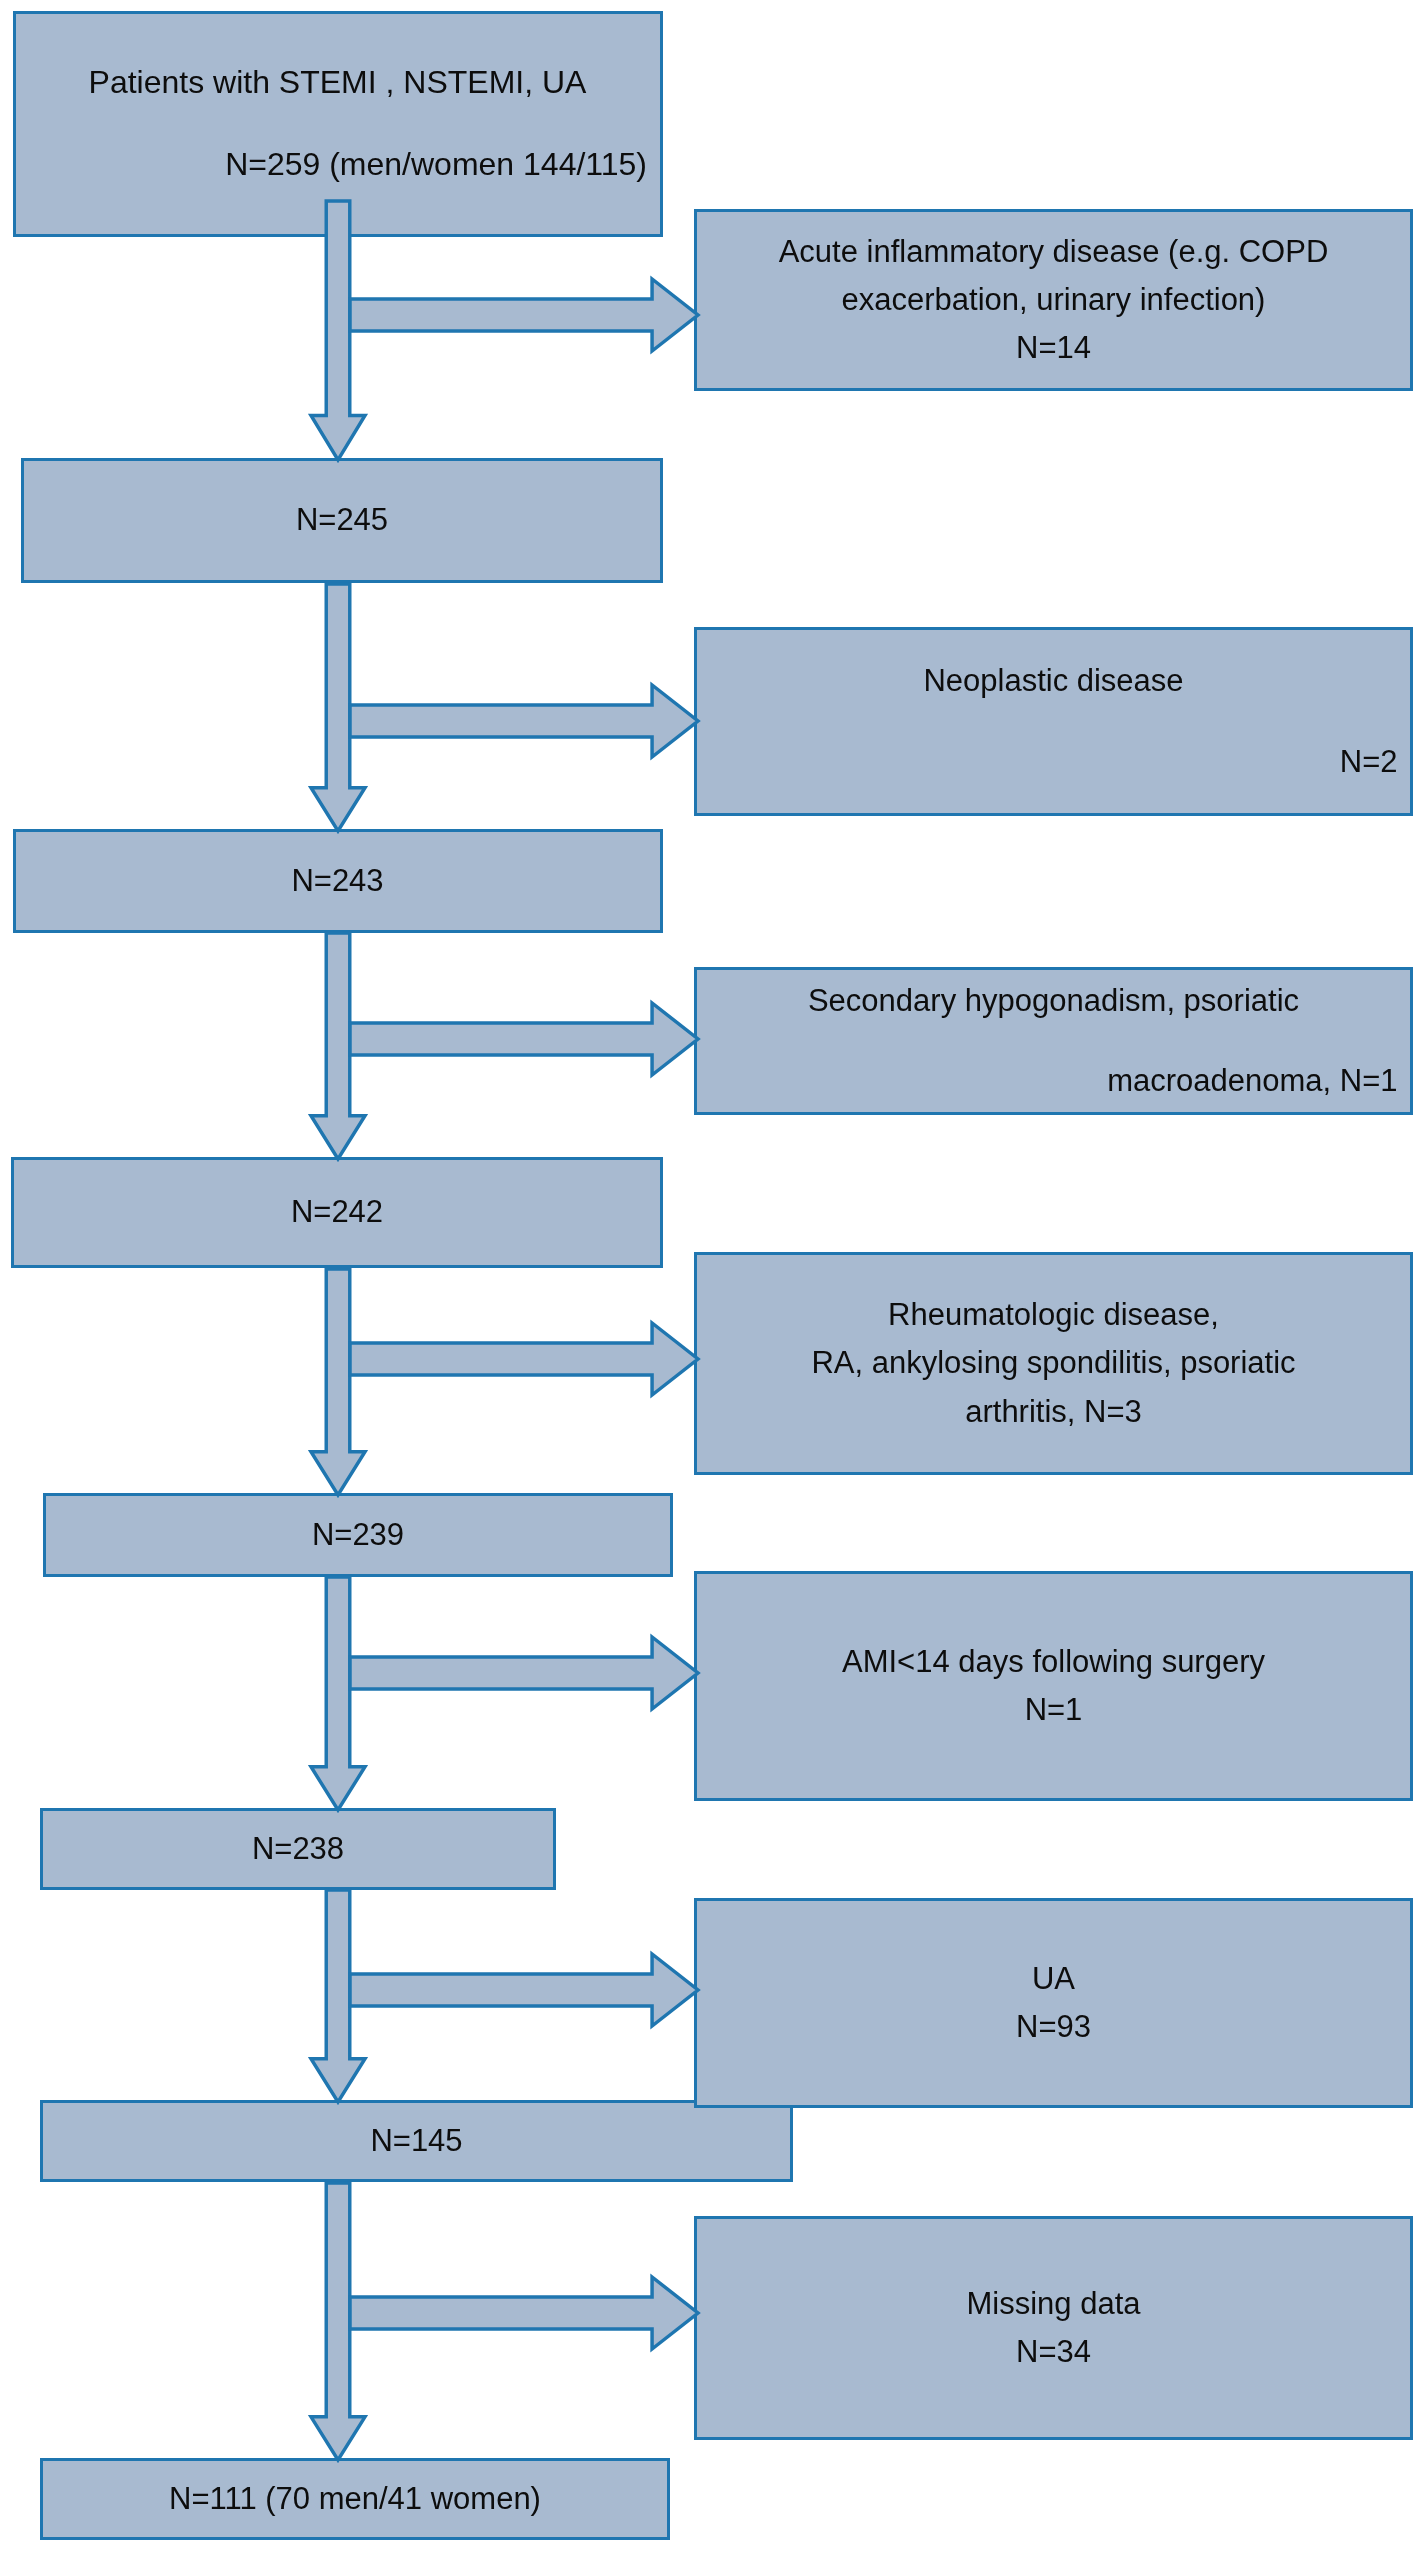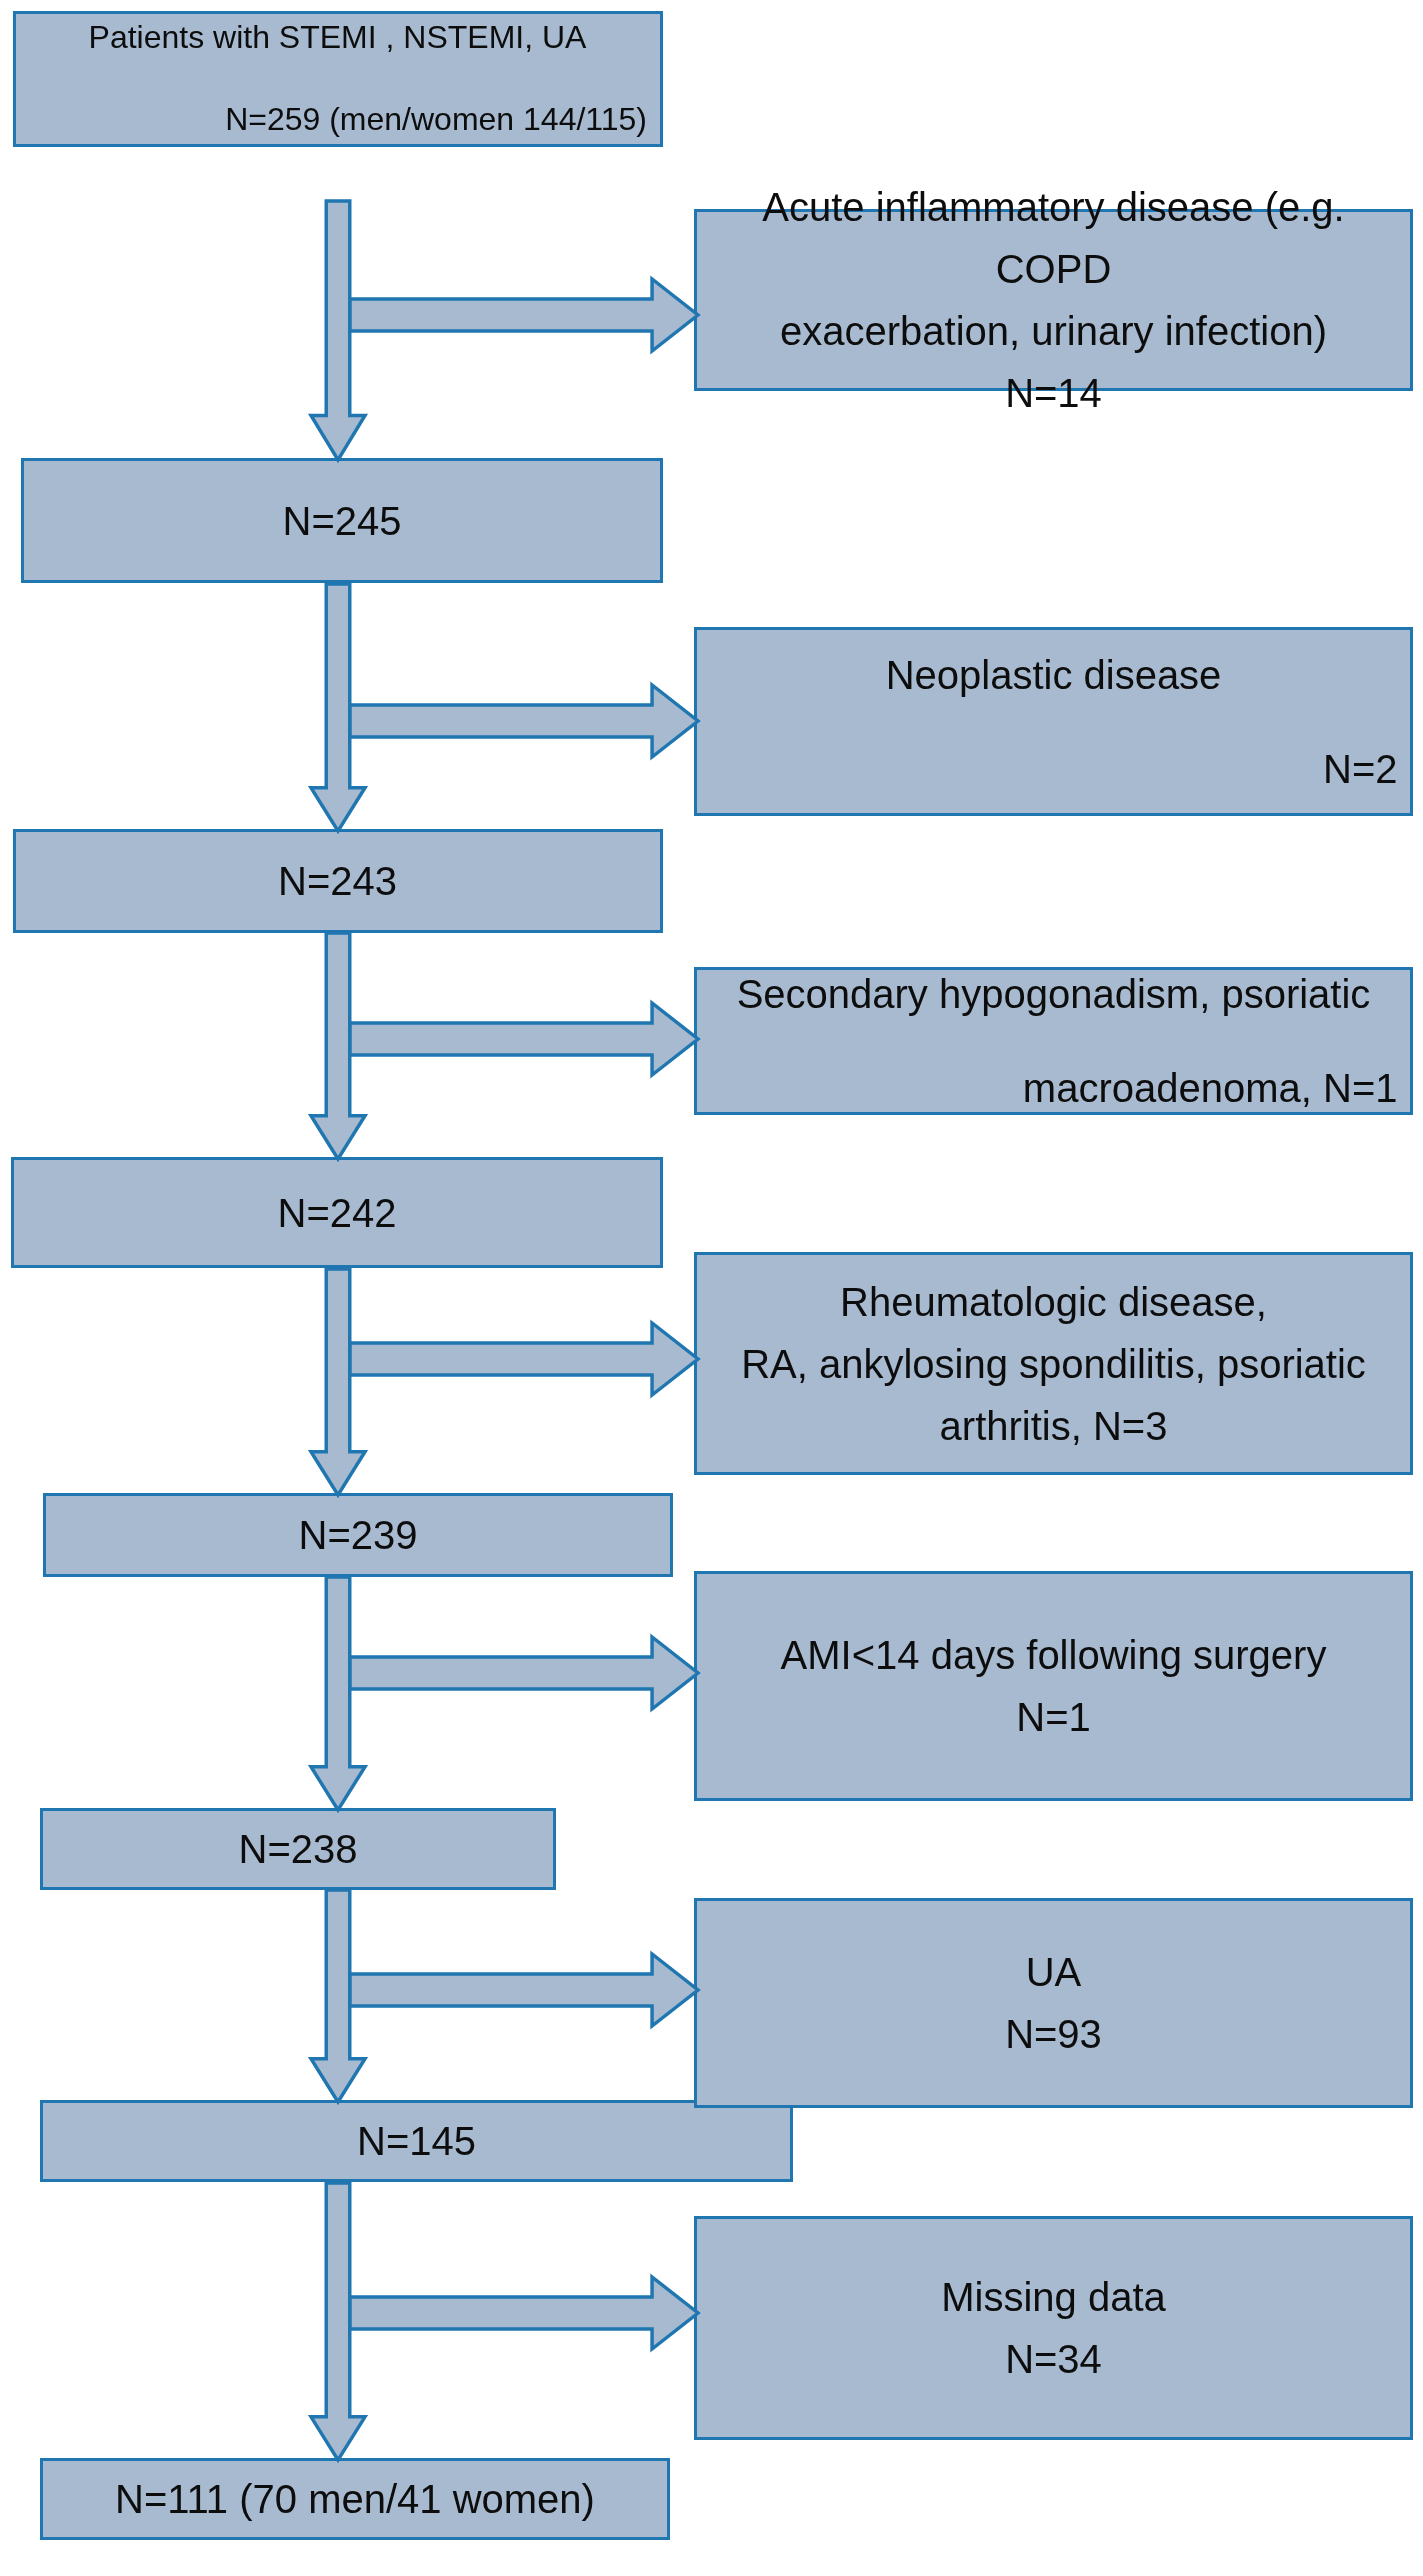--- a/index.html
+++ b/index.html
@@ -20,21 +20,21 @@
   .node {
     position: absolute;
     box-sizing: border-box;
     background: #a8bad0;
     border: 3.5px solid #1f76b0;
     display: flex;
     align-items: center;
     justify-content: center;
     text-align: center;
     color: #0d0d0d;
-    font-size: 40px;
+    font-size: 31px;
     line-height: 1.55;
     padding: 4.2px 12.5px;
   }
   .node .lines {
     width: 100%;
   }
   .node .ln {
     display: block;
   }
   .node.spaced .ln + .ln {
@@ -55,21 +55,21 @@
     stroke: #1f76b0;
     stroke-width: 5;
     stroke-linejoin: miter;
   }
 </style>
 </head>
 <body>
 
 <div id="stage">
 
-  <div class="node spaced" style="left:12.5px; top:11px; width:650px; height:136px; font-size:32px;">
+  <div class="node spaced" style="left:12.5px; top:11px; width:650px; height:226px; font-size:32px;">
     <span class="lines">
       <span class="ln">Patients with STEMI , NSTEMI, UA</span>
       <span class="ln">N=259 (men/women 144/115)</span>
     </span>
   </div>
 
   <div class="node" style="left:21px; top:458px; width:642px; height:125px;justify-content:center;">
     <span class="lines">
       <span class="ln">N=245</span>
     </span>

